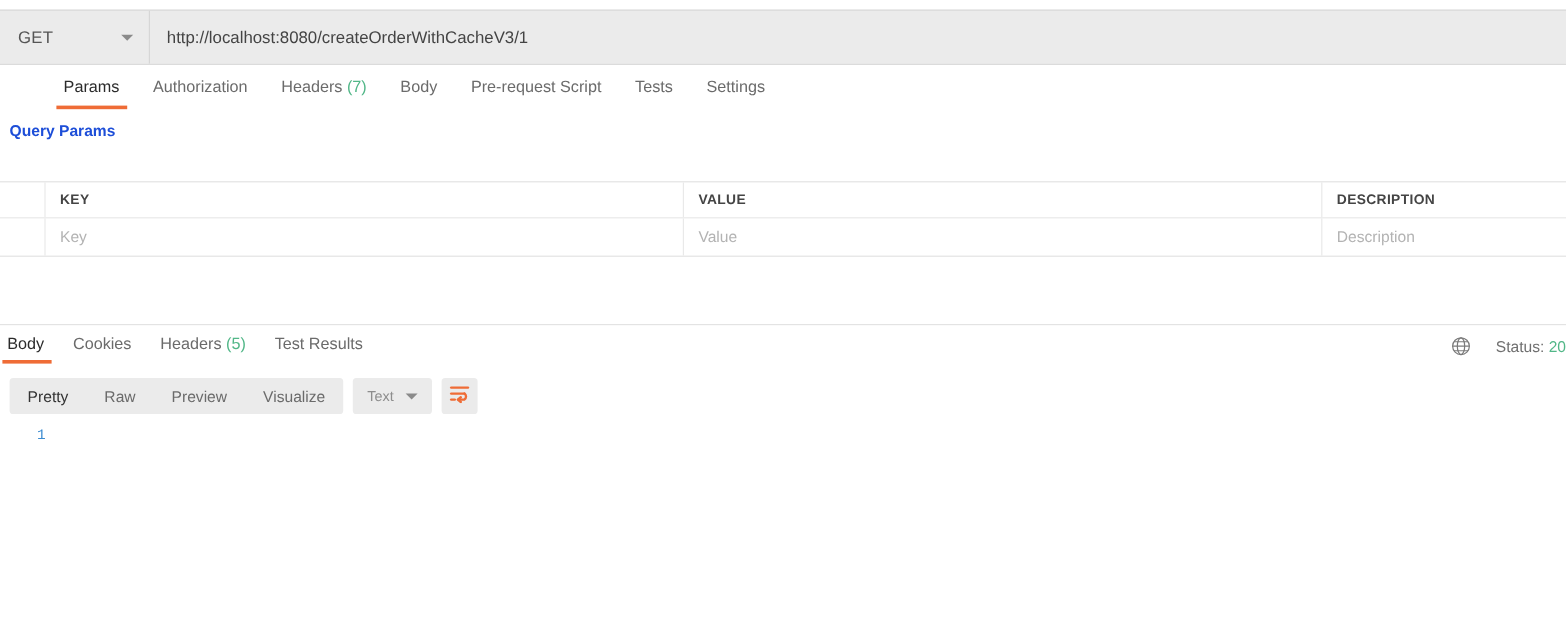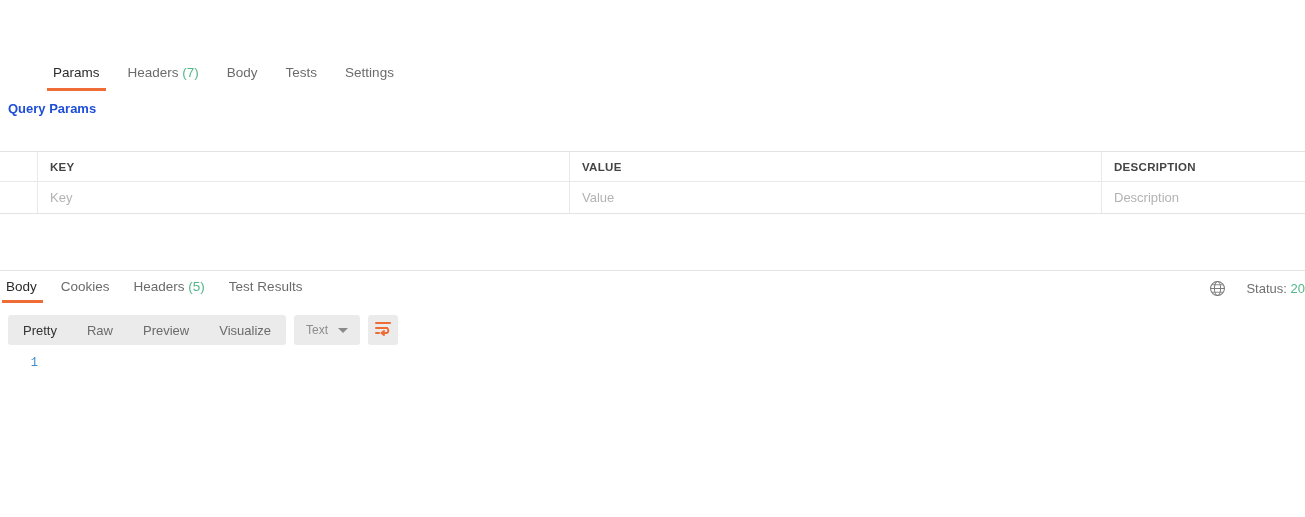--- a/index.html
+++ b/index.html
@@ -163,31 +163,44 @@
   .caret {
     display: inline-block; width: 1.5px; height: 16px;
     background: #111; vertical-align: -3px; margin-left: 0px;
   }
 </style>
 </head>
 <body>
 
 <div id="app">
 
+  <div class="urlbar">
+    <div class="method-select">
+      <span class="method-label">GET</span>
+      <span class="caret-down"></span>
+    </div>
+    <input class="url-input" type="text" value="http://localhost:8080/createOrderWithCacheV3/1" style="">
+  </div>
 
   <div class="req-tabs">
     <div class="tab active">
       <span>Params</span>
     </div>
     <div class="tab">
+      <span>Authorization</span>
+    </div>
+    <div class="tab">
       <span>Headers</span>
       <span class="count">(7)</span>
     </div>
     <div class="tab">
       <span>Body</span>
+    </div>
+    <div class="tab">
+      <span>Pre-request Script</span>
     </div>
     <div class="tab">
       <span>Tests</span>
     </div>
     <div class="tab">
       <span>Settings</span>
     </div>
   </div>
 
   <div class="qp-title">Query Params</div>

